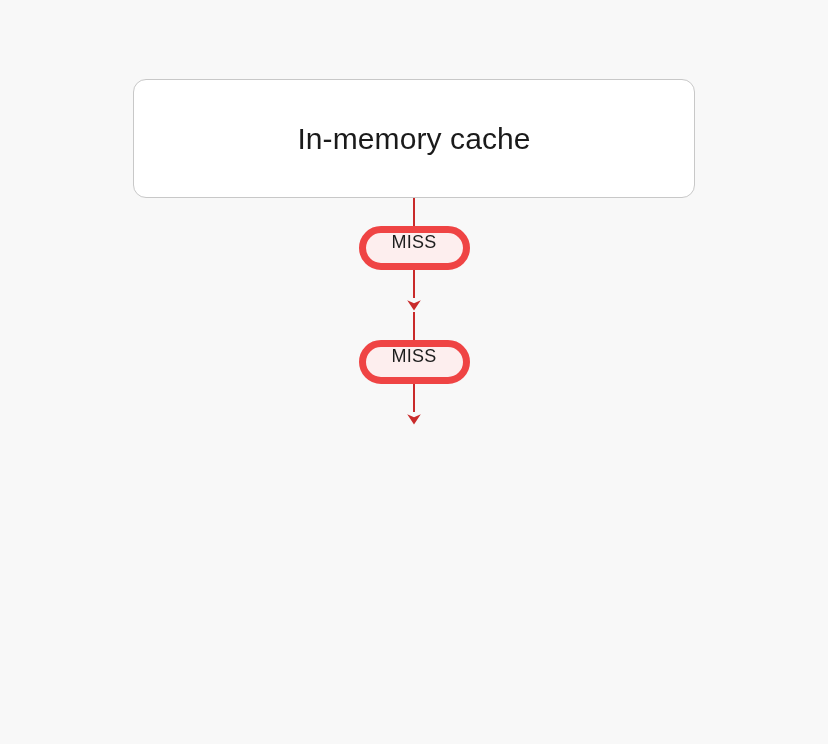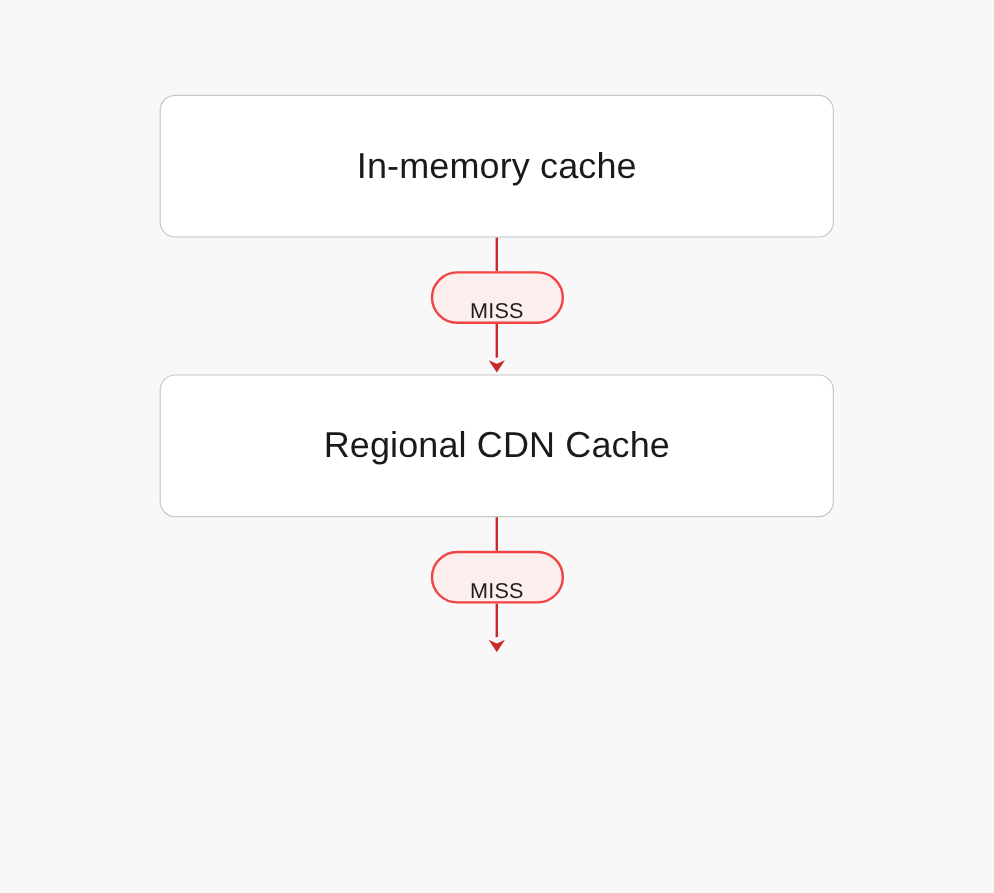--- a/index.html
+++ b/index.html
@@ -70,24 +70,24 @@
     background: #c92a2a;
     flex: none;
   }
 
   .edge-badge {
     box-sizing: border-box;
     min-width: 111px;
     height: 44px;
     padding: 0 20px;
     background: #fdeeee;
-    border: 2px solid #ef4444;
+    border: 7px solid #ef4444;
     border-radius: 22px;
     display: flex;
-    align-items: flex-end;
+    align-items: flex-start;
     justify-content: center;
     flex: none;
     position: relative;
     z-index: 2;
   }
 
   .edge-badge-label {
     font-family: "Liberation Sans", sans-serif;
     font-size: 18px;
     font-weight: 400;
@@ -133,23 +133,20 @@
         <span class="edge-badge-label">MISS</span>
       </div>
       <div class="connector-line-bottom"></div>
       <span class="arrow-head">
         <svg width="16" height="14" viewBox="0 0 16 14" xmlns="http://www.w3.org/2000/svg">
           <path d="M8 13.5 L1.2 3.2 L8 6.2 L14.8 3.2 Z" fill="#c92a2a"></path>
         </svg>
       </span>
     </div>
 
-    <div class="node-box">
-      <span class="node-label">Regional CDN Cache</span>
-    </div>
 
     <div class="connector">
       <div class="connector-line-top"></div>
       <div class="edge-badge">
         <span class="edge-badge-label">MISS</span>
       </div>
       <div class="connector-line-bottom"></div>
       <span class="arrow-head">
         <svg width="16" height="14" viewBox="0 0 16 14" xmlns="http://www.w3.org/2000/svg">
           <path d="M8 13.5 L1.2 3.2 L8 6.2 L14.8 3.2 Z" fill="#c92a2a"></path>

